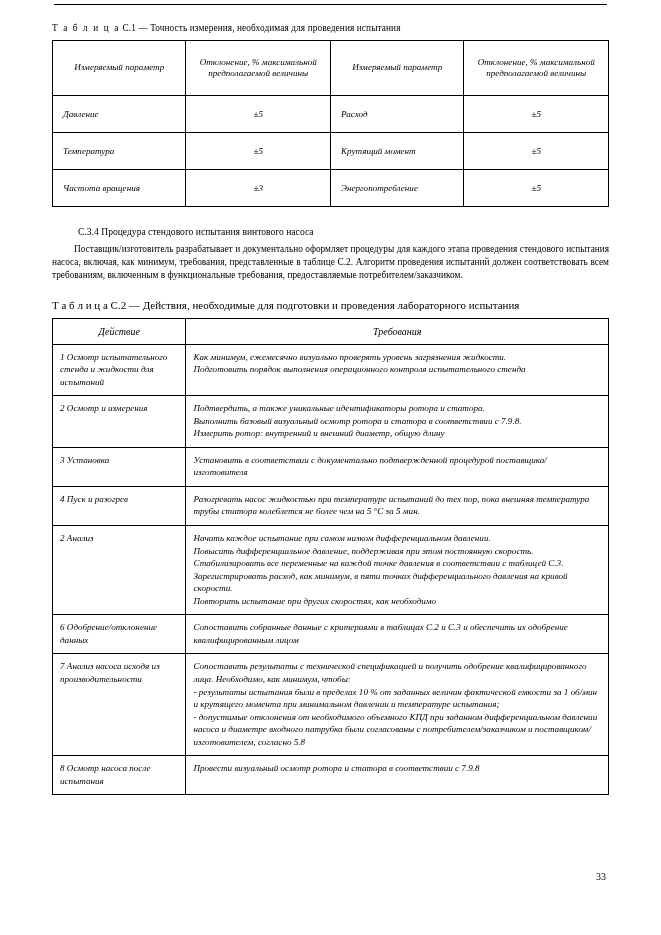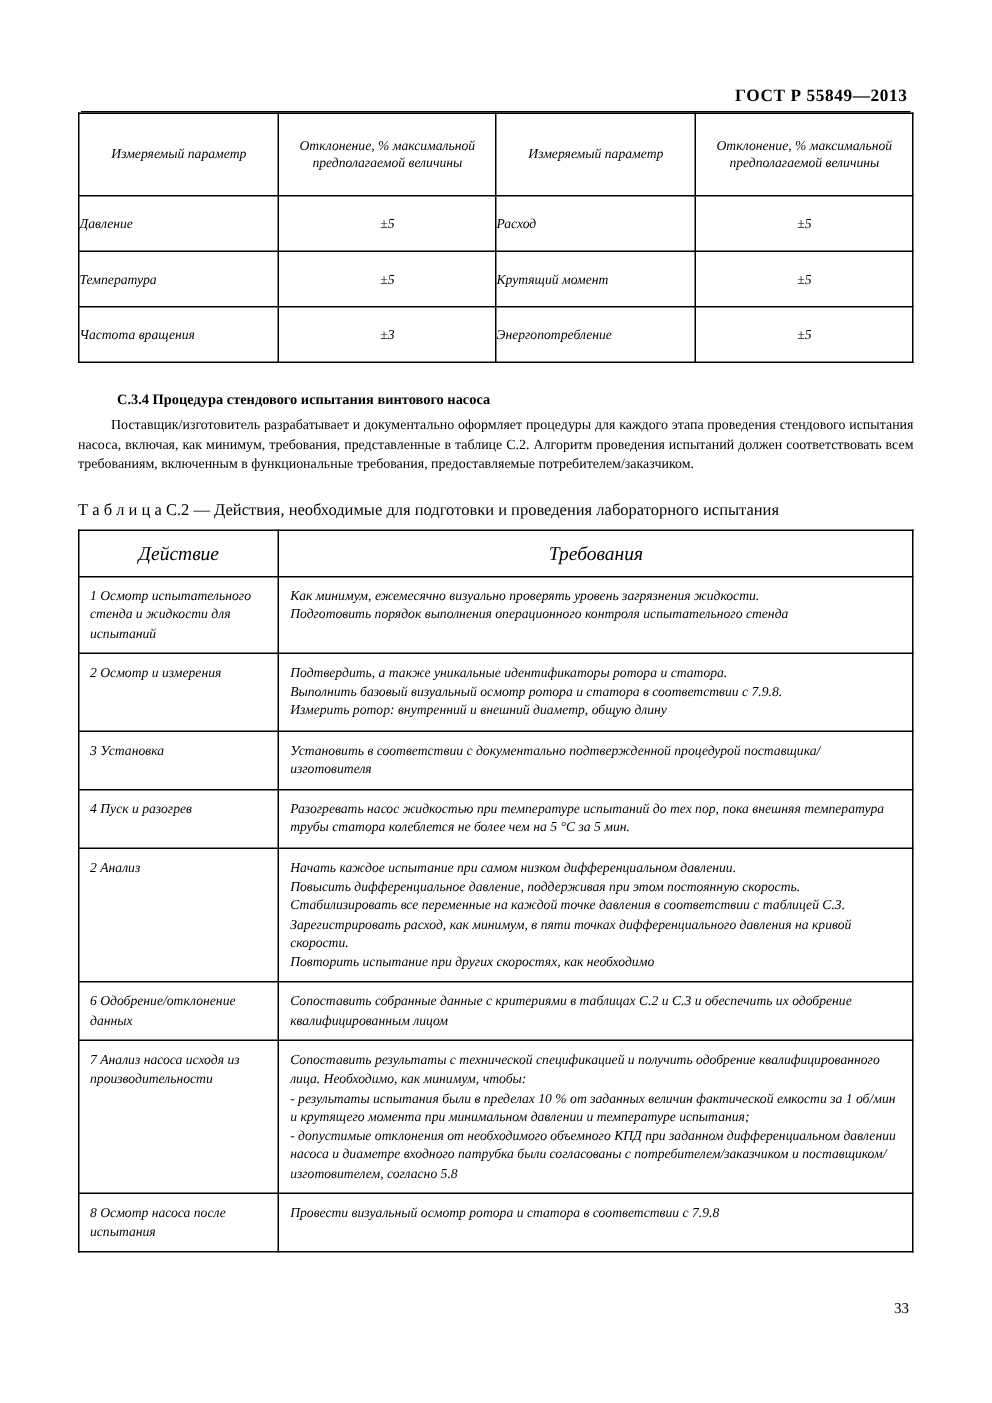--- a/index.html
+++ b/index.html
@@ -60,29 +60,29 @@
   }
   table.t1 th {
     font-weight: normal;
     text-align: center;
     line-height: 1.25;
     padding: 8px 5px;
     height: 38px;
   }
   table.t1 td.param {
     text-align: left;
-    padding-left: 0;
+    padding-left: 10px;
     height: 26px;
   }
   table.t1 td.val {
     text-align: center;
   }
   .sec-title {
     font-size: 9.6px;
-    font-weight: bold;
+    font-weight: normal;
     margin-top: 19px;
     margin-bottom: 6px;
     padding-left: 26px;
   }
   .para {
     font-size: 9.3px;
     line-height: 1.42;
     text-align: justify;
     margin-bottom: 12px;
   }
@@ -94,21 +94,21 @@
     font-size: 11px;
     margin-top: 16px;
     margin-bottom: 7px;
   }
   table.t2 {
     width: 100%;
   }
   table.t2 th {
     font-weight: normal;
     text-align: center;
-    font-size: 13px;
+    font-size: 10px;
     padding: 7px 4px;
   }
   table.t2 td {
     font-size: 9.1px;
     line-height: 1.38;
     vertical-align: top;
     padding: 6px 7px 7px 7px;
     border-radius: 14px;
   }
   table.t2 td.act {
@@ -122,25 +122,27 @@
   }
   .sp-act {
     display: block;
   }
 </style>
 </head>
 <body>
 
 <div class="page">
 
-  <div class="header">
-    <span>ГОСТ Р 55849—2013</span>
+  <div class="header-rule"></div>
+
+  <div class="table-caption">
+    <span class="sp">Т а б л и ц а</span>
+    <span>С.1</span>
+    <span>— Точность измерения, необходимая для проведения испытания</span>
   </div>
-  <div class="header-rule"></div>
-
 
   <table class="t1">
     <colgroup>
       <col style="width:24%">
         <col style="width:26%">
         <col style="width:24%">
         <col style="width:26%">
     </colgroup>
     <thead>
       <tr>

